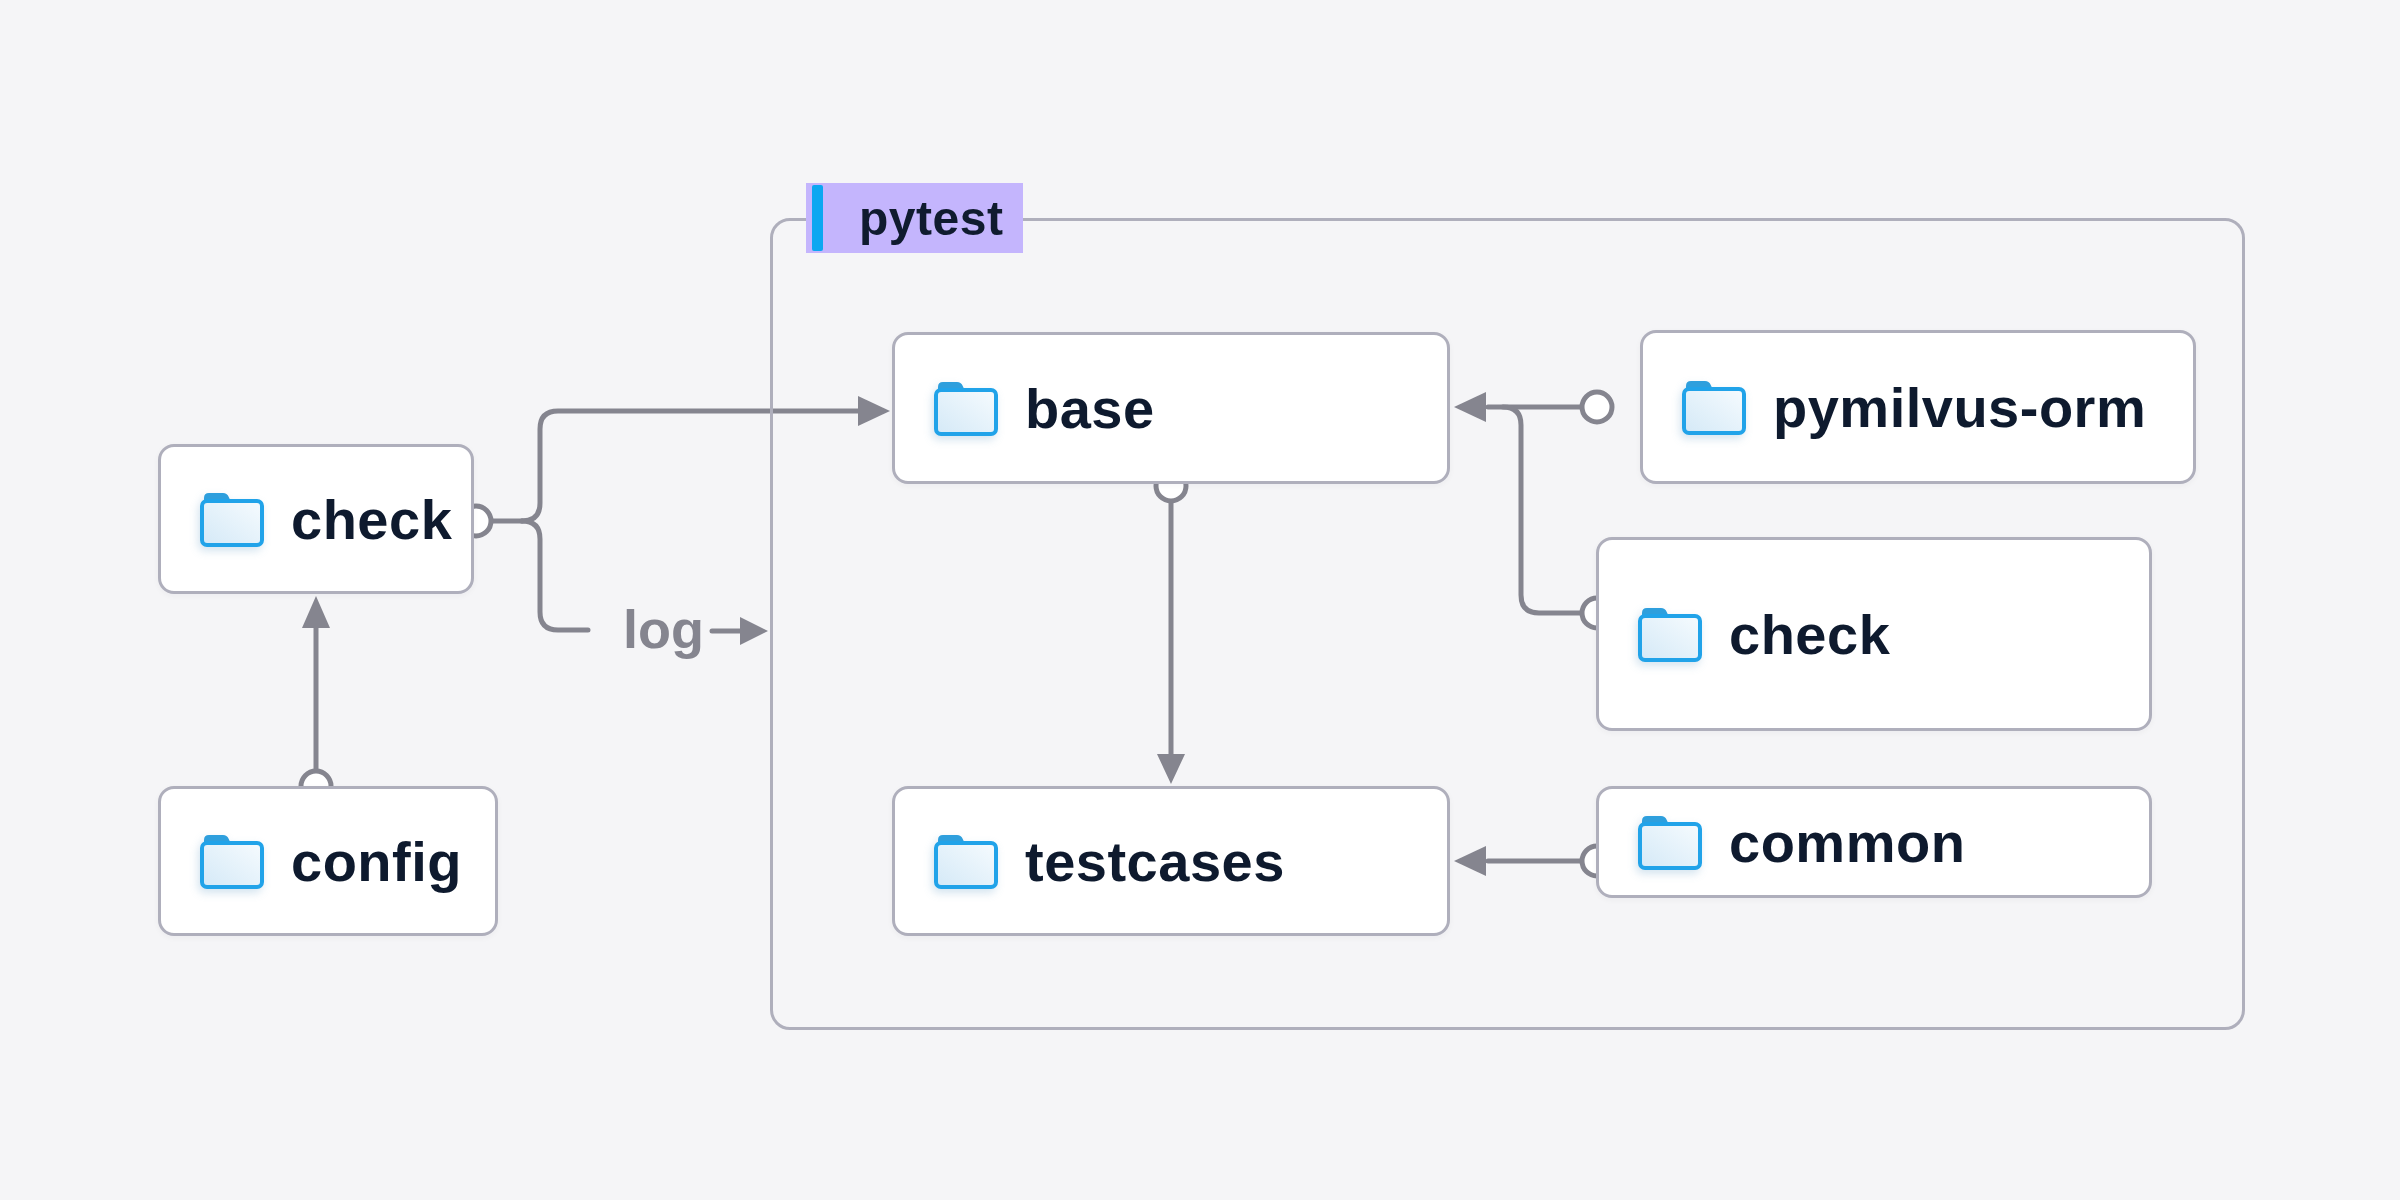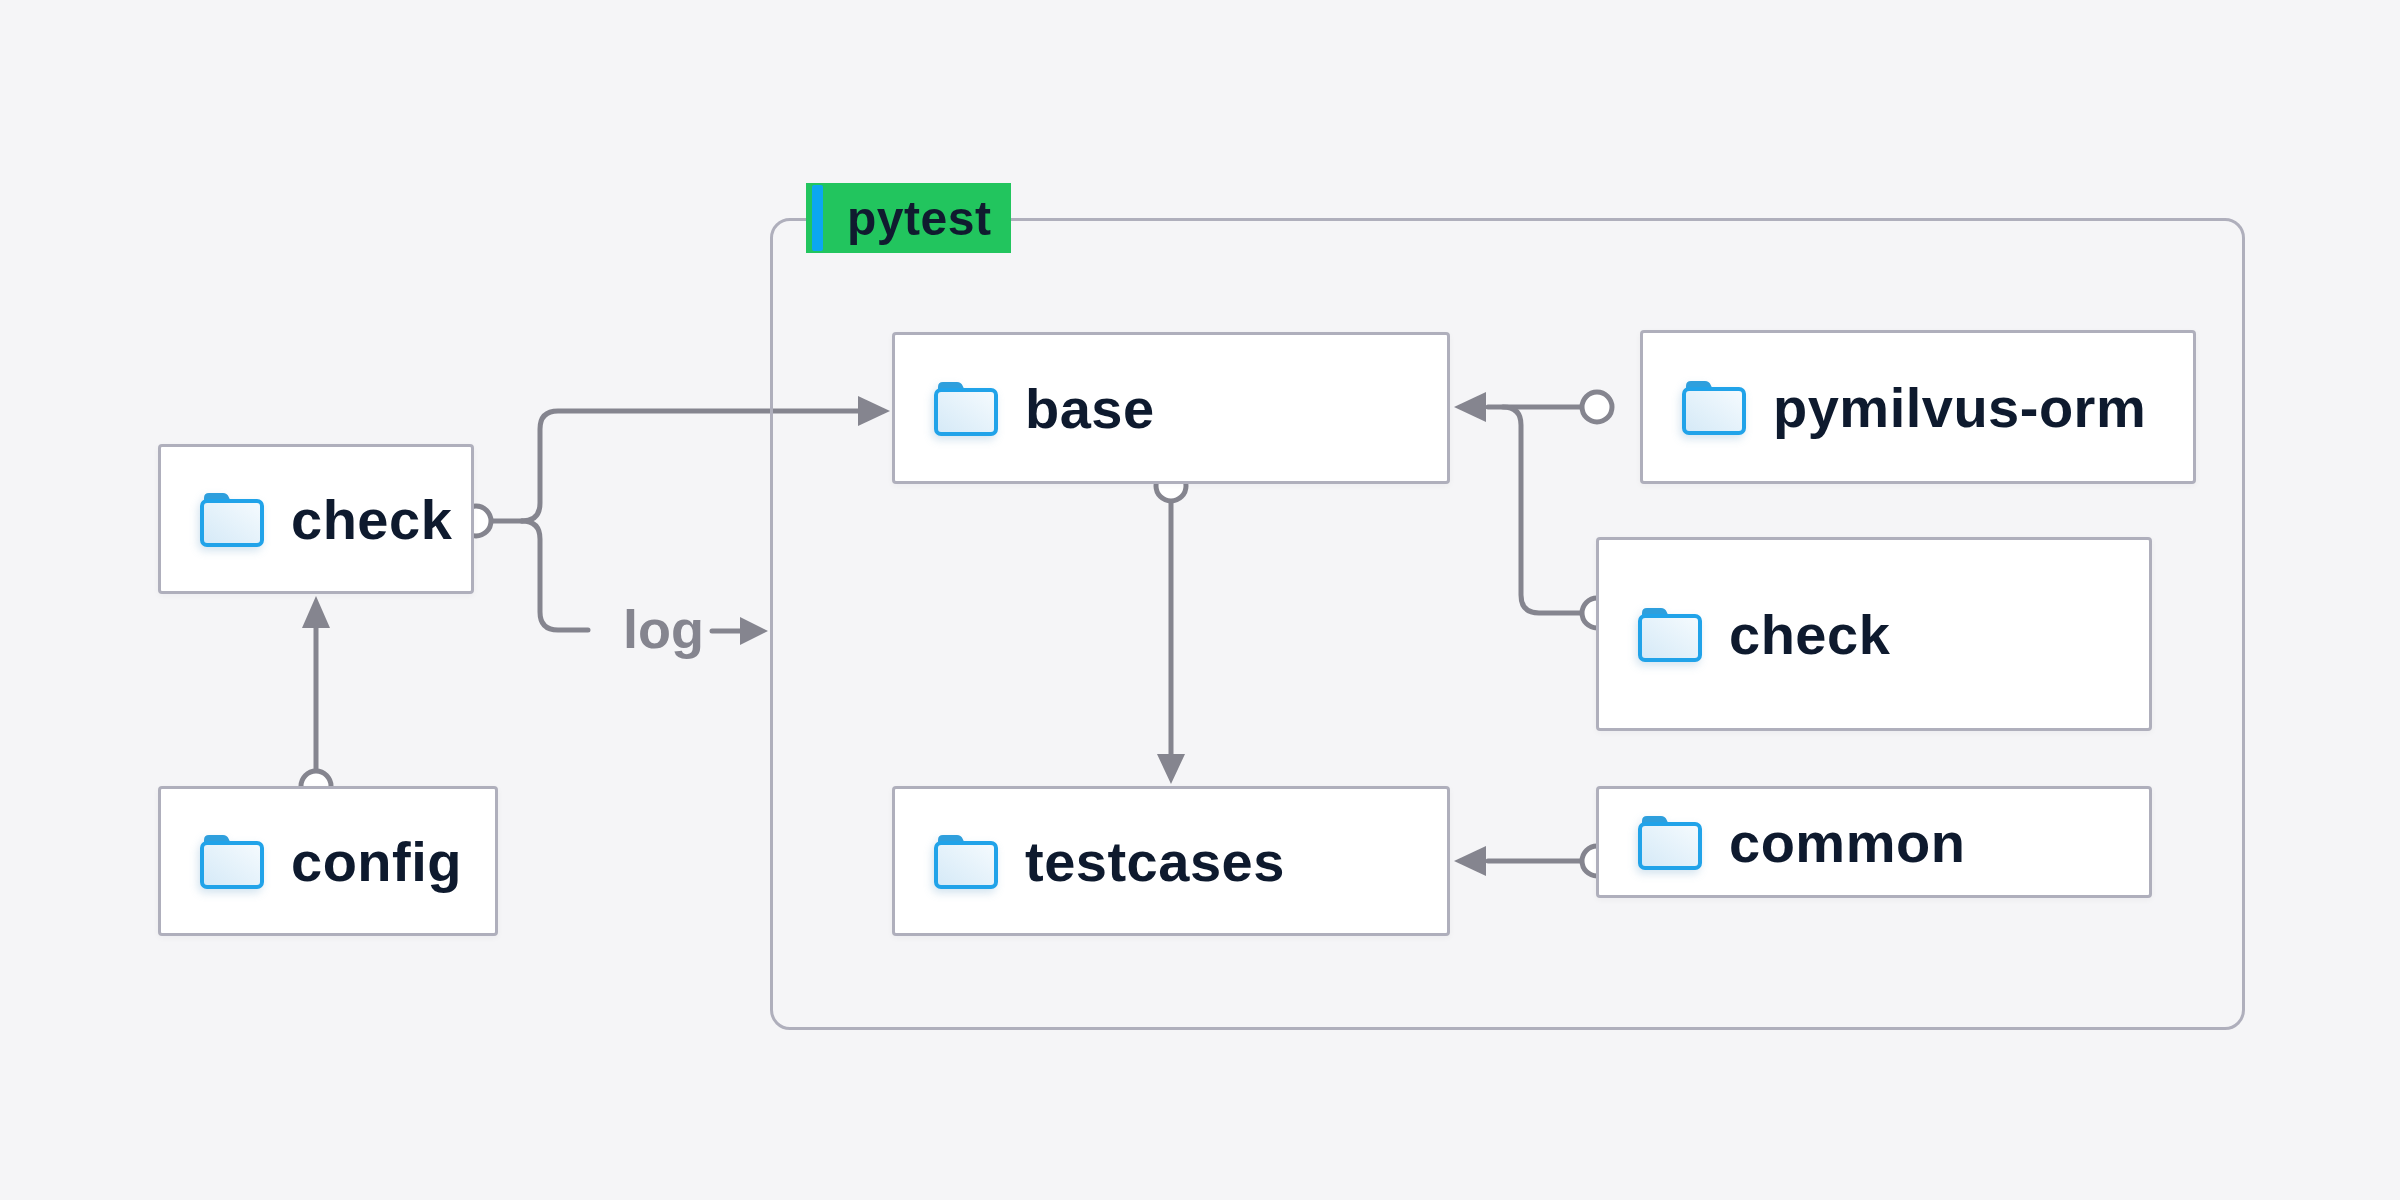--- a/index.html
+++ b/index.html
@@ -18,40 +18,40 @@
     position:absolute;
     left:770px;top:218px;width:1475px;height:812px;
     border:3px solid #AFAFBC;
     border-radius:20px;
     box-sizing:border-box;
     background:transparent;
   }
   .container-label{
     position:absolute;
     left:806px;top:183px;height:70px;
-    display:flex;align-items:center;gap:24px;
-    background:#22c55e;
+    display:flex;align-items:center;gap:36px;
+    background:#c4b5fd;
     padding:0 20px 0 6px;
   }
   .container-label .bar{
     width:11px;height:66px;border-radius:2px;
     background:#0BA7F1;
     display:inline-block;
   }
   .container-label .txt{
     font-size:48px;font-weight:700;color:#101B2F;letter-spacing:0.5px;
   }
 
   
   .node{
     position:absolute;
     box-sizing:border-box;
     background:#FFFFFF;
     border:3px solid #AFAFBC;
-    border-radius:4px;
+    border-radius:16px;
     display:flex;align-items:center;
     padding-left:38px;gap:26px;
     box-shadow:0 2px 6px rgba(20,20,40,0.04);
   }
   .node .label{
     font-size:56px;font-weight:700;color:#0E1A2E;letter-spacing:0.5px;
   }
   .icon{width:66px;height:58px;flex:0 0 auto;filter:drop-shadow(-2px 4px 4px rgba(60,130,180,0.22));}
 
   .edge-label{

